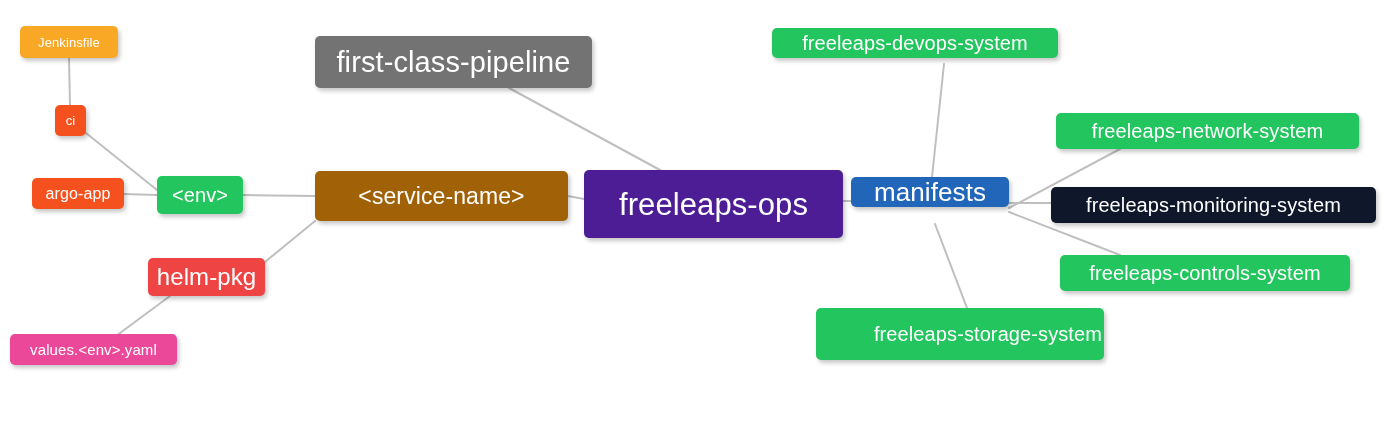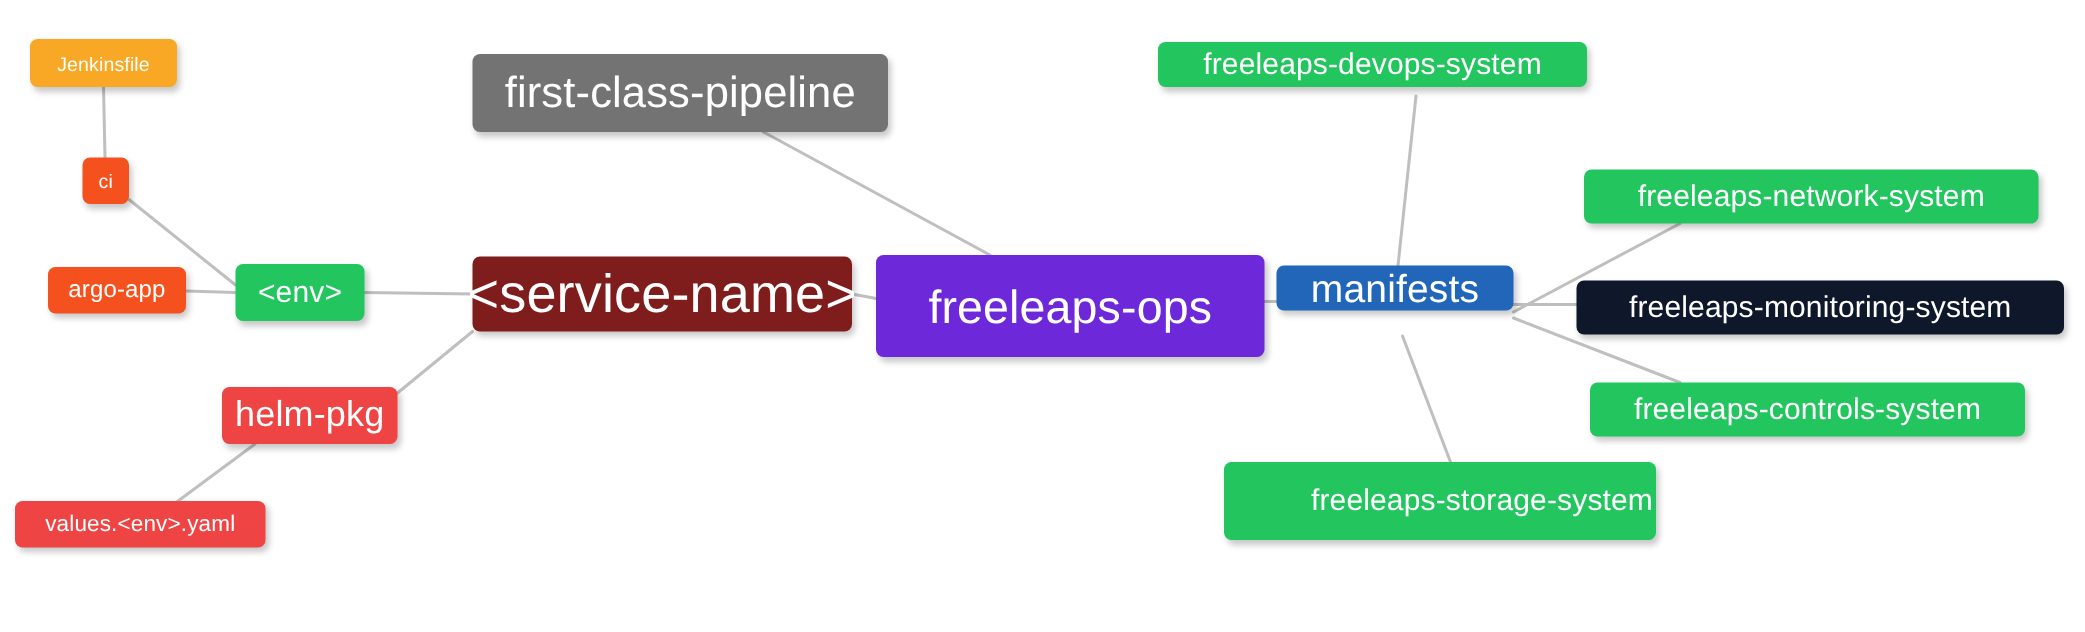--- a/index.html
+++ b/index.html
@@ -74,30 +74,30 @@
       </div>
       <div class="node" style="left: 32px; top: 178px; width: 92px; height: 31px; background: rgb(244, 81, 30); font-size: 16px;">
         <span class="node-label">argo-app</span>
       </div>
       <div class="node" style="left: 157px; top: 176px; width: 86px; height: 38px; background: rgb(34, 197, 94); font-size: 20px;">
         <span class="node-label">&lt;env&gt;</span>
       </div>
       <div class="node" style="left: 148px; top: 258px; width: 117px; height: 38px; background: #ef4444; font-size: 24px;">
         <span class="node-label">helm-pkg</span>
       </div>
-      <div class="node" style="left: 10px; top: 334px; width: 167px; height: 31px; background: #ef4444; font-size: 15px;">
+      <div class="node" style="left: 10px; top: 334px; width: 167px; height: 31px; background: #ec4899; font-size: 15px;">
         <span class="node-label">values.&lt;env&gt;.yaml</span>
       </div>
       <div class="node" style="left: 315px; top: 36px; width: 277px; height: 52px; background: #737373; font-size: 29px;">
         <span class="node-label">first-class-pipeline</span>
       </div>
-      <div class="node" style="left: 315px; top: 171px; width: 253px; height: 50px; background: #7f1d1d; font-size: 36px;">
+      <div class="node" style="left: 315px; top: 171px; width: 253px; height: 50px; background: #a16207; font-size: 23px;">
         <span class="node-label">&lt;service-name&gt;</span>
       </div>
-      <div class="node" style="left: 584px; top: 170px; width: 259px; height: 68px; background: #6d28d9; font-size: 31px; justify-content: center;">
+      <div class="node" style="left: 584px; top: 170px; width: 259px; height: 68px; background: #4c1d95; font-size: 31px; justify-content: center;">
         <span class="node-label">freeleaps-ops</span>
       </div>
       <div class="node" style="left: 851px; top: 177px; width: 158px; height: 30px; background: rgb(33, 102, 184); font-size: 26px;">
         <span class="node-label">manifests</span>
       </div>
       <div class="node" style="left: 772px; top: 28px; width: 286px; height: 30px; background: rgb(34, 197, 94); font-size: 20px;">
         <span class="node-label">freeleaps-devops-system</span>
       </div>
       <div class="node" style="left: 1056px; top: 113px; width: 303px; height: 36px; background: rgb(34, 197, 94); font-size: 20px;">
         <span class="node-label">freeleaps-network-system</span>

